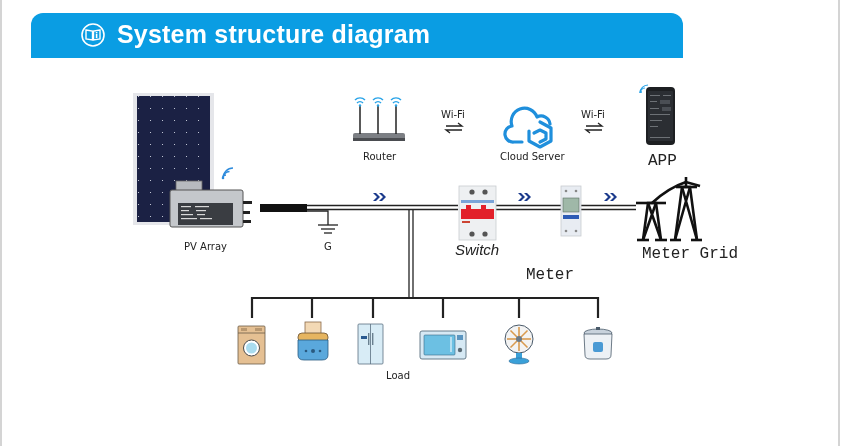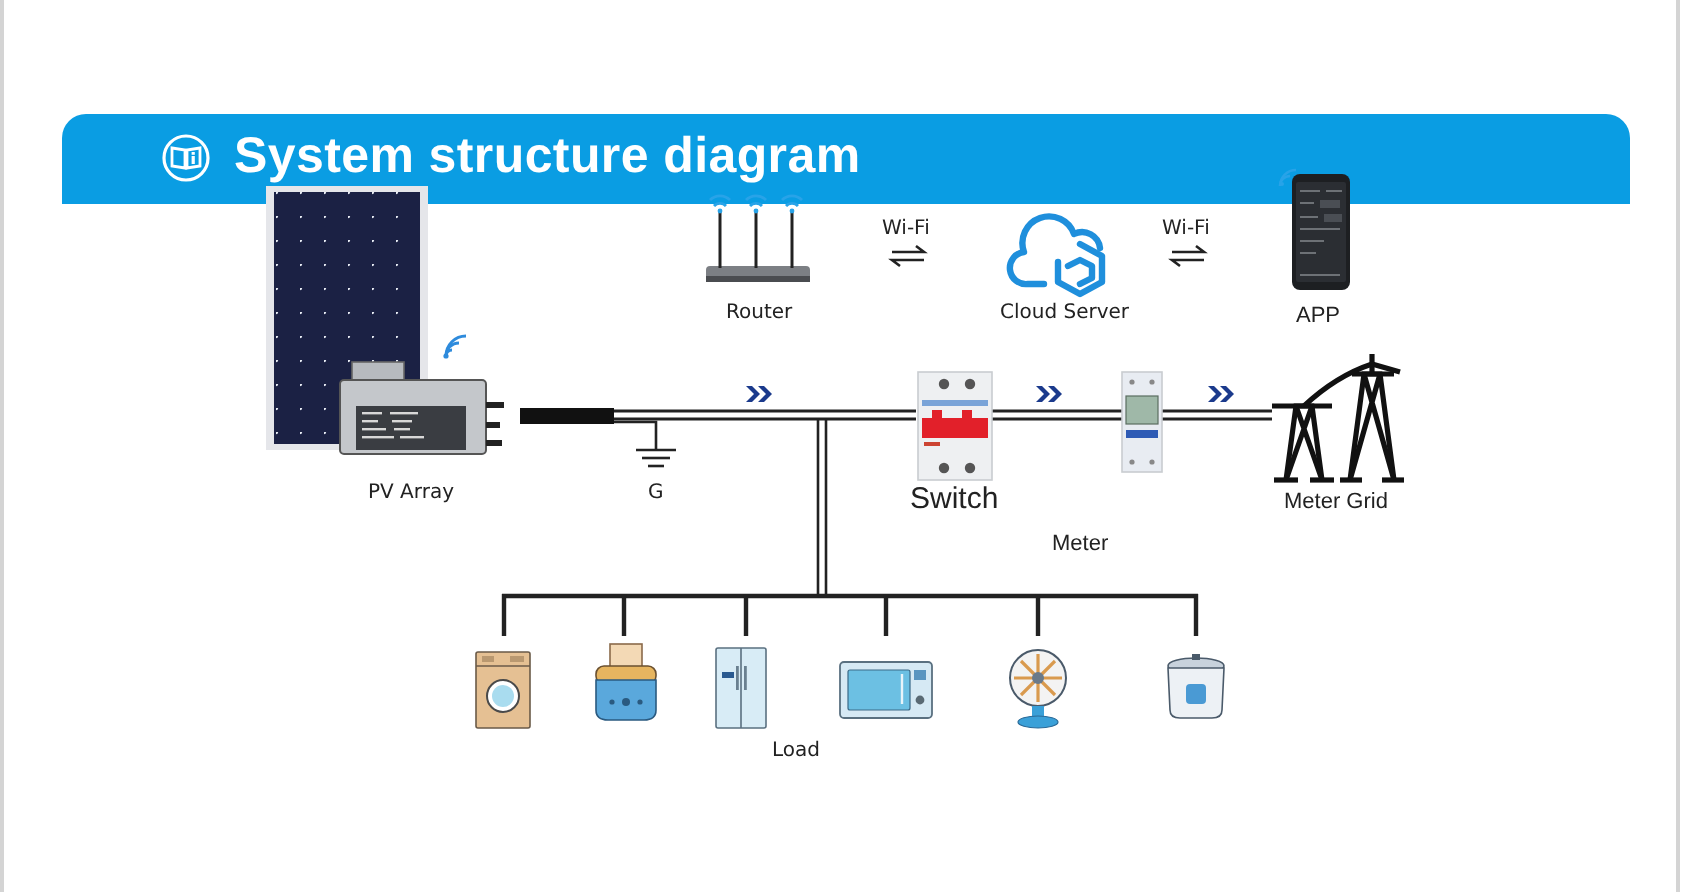--- a/index.html
+++ b/index.html
@@ -1,24 +1,24 @@
 <!DOCTYPE html>
 <html><head>
 <meta charset="utf-8">
 <style>
   html, body { margin:0; padding:0; }
   body { width:843px; height:446px; background:#ffffff; position:relative; overflow:hidden; font-family:"Liberation Sans", sans-serif; }
   .frame-left { position:absolute; left:0; top:0; width:2px; height:446px; background:#d4d4d4; }
   .frame-right { position:absolute; left:838px; top:0; width:2px; height:446px; background:#d4d4d4; }
-  .header { position:absolute; left:31px; top:13px; width:784px; height:45px; background:#0a9de3; border-radius:12px 12px 0 0;margin-top:44px; }
+  .header { position:absolute; left:31px; top:13px; width:652px; height:45px; background:#0a9de3; border-radius:12px 12px 0 0; }
   .header-icon { position:absolute; left:50px; top:10px; width:24px; height:24px; }
   .header-title { position:absolute; left:86px; top:7px; color:#fff; font-weight:bold; font-size:25px; letter-spacing:0.2px; white-space:nowrap; }
   .lbl { position:absolute; font-size:10px; color:#222; white-space:nowrap; font-family:"DejaVu Sans", sans-serif; }
-  .lbl-lg { font-size:15px; font-family:"Liberation Sans", sans-serif; color:#222; }
-  .lbl-sm { font-size:11px; font-family:Liberation Sans, sans-serif; }
+  .lbl-lg { font-size:15px; font-family:"Liberation Sans", sans-serif; color:#222;font-style:italic; }
+  .lbl-sm { font-size:16px; font-family:Liberation Mono, monospace; }
   svg.diagram { position:absolute; left:0; top:0; }
 </style>
 </head>
 <body>
 
 <div class="frame-left"></div>
 <div class="frame-right"></div>
 
 <div class="header">
   <svg class="header-icon" viewBox="0 0 24 24">

